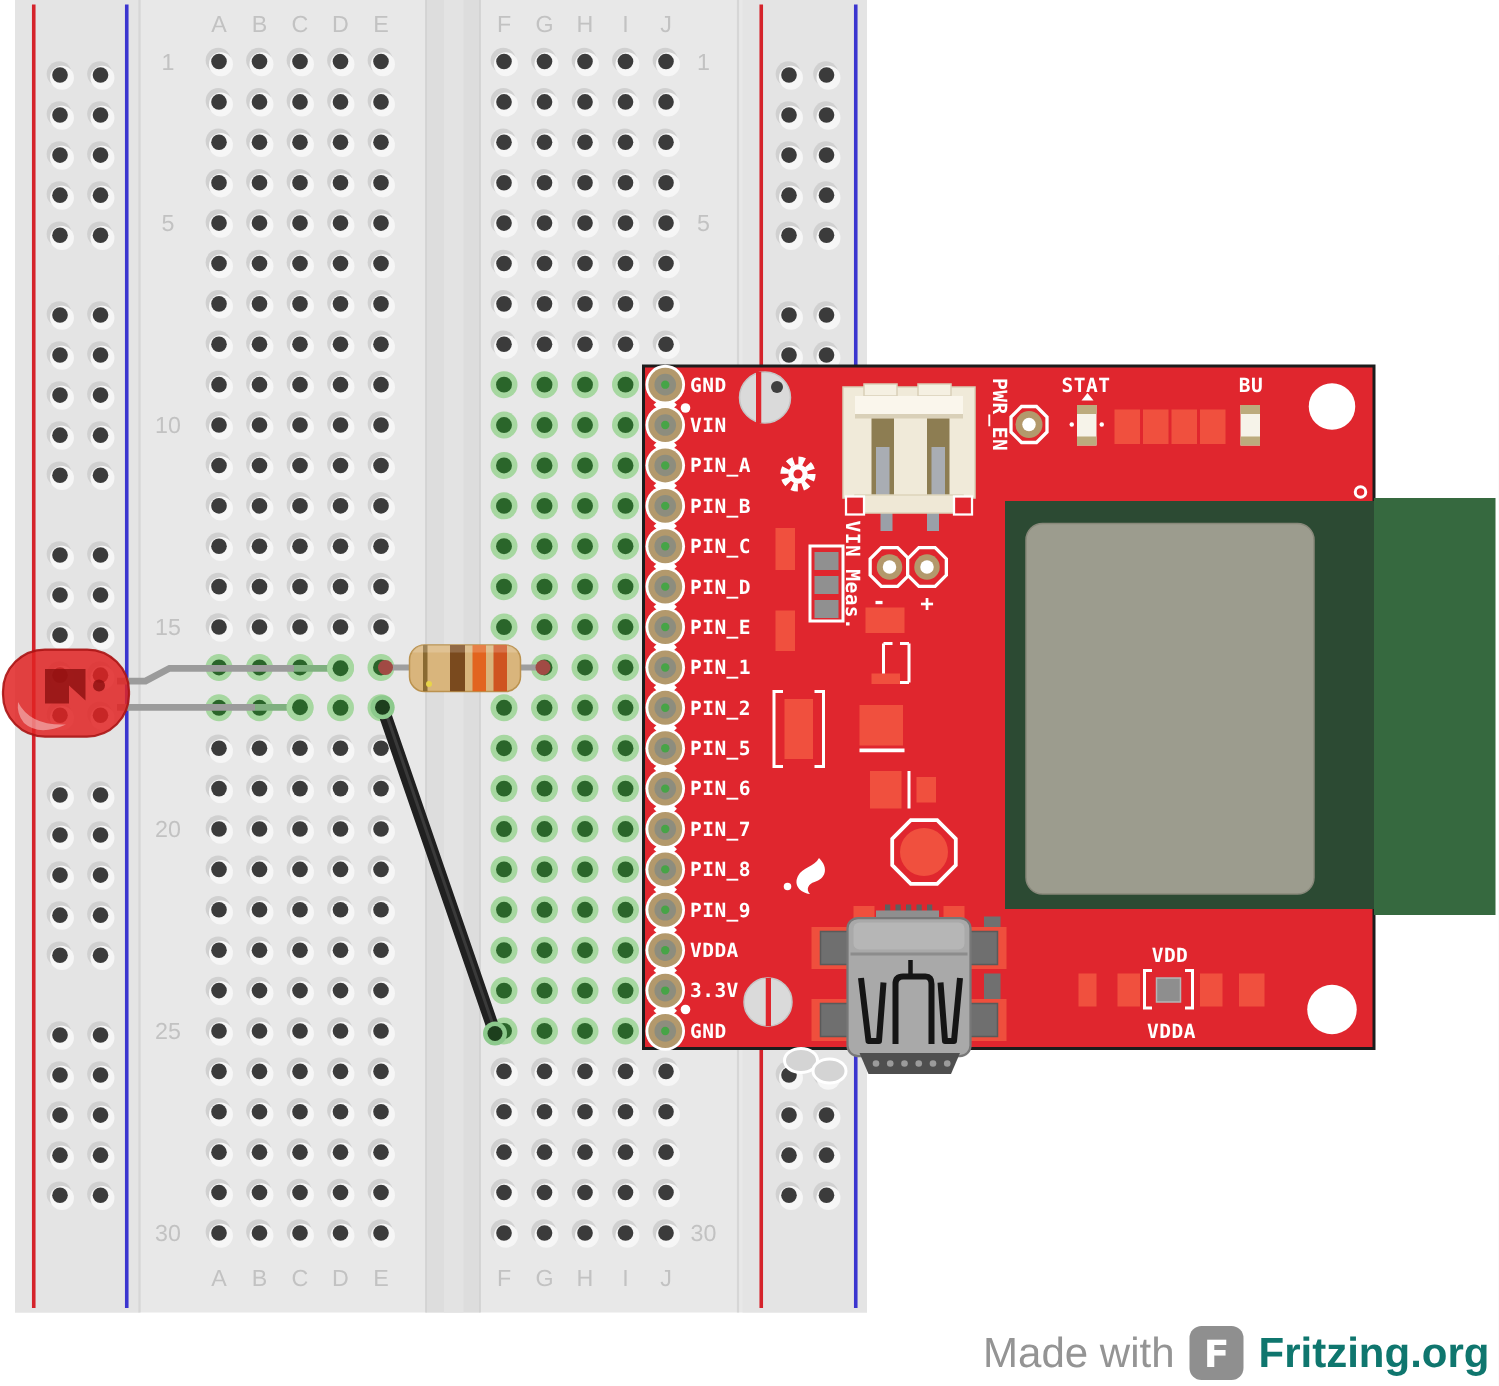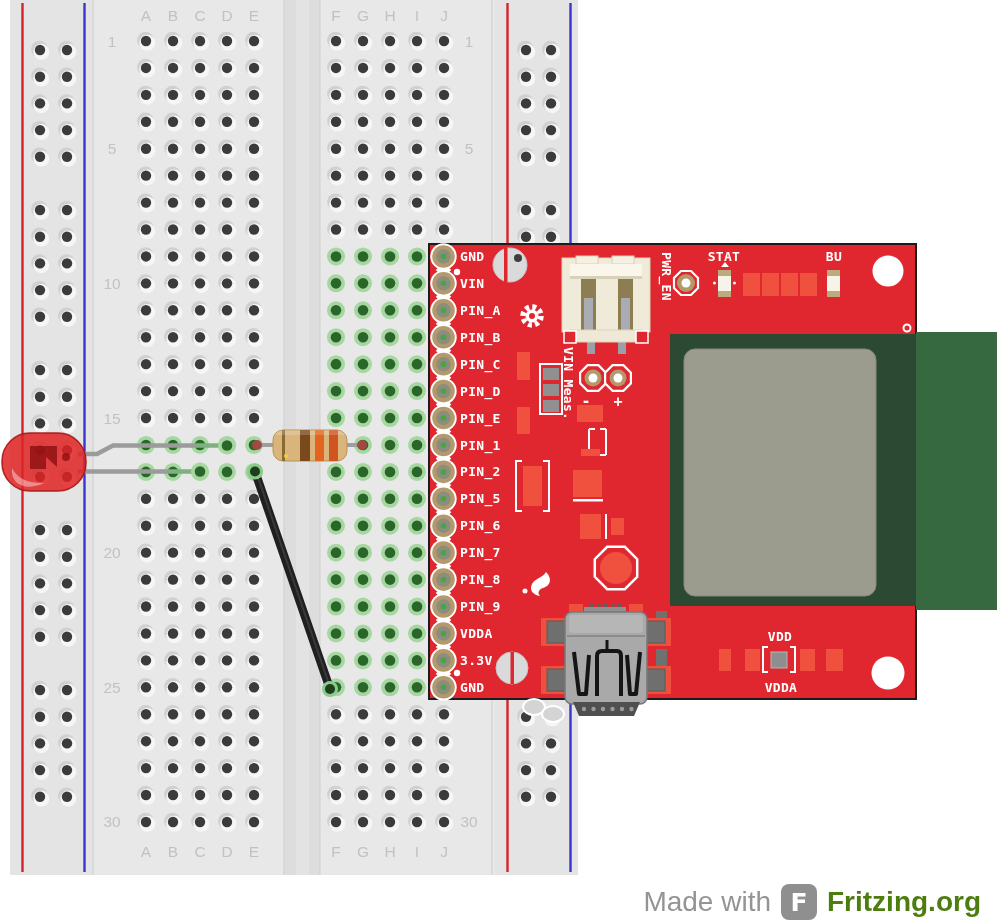--- a/index.html
+++ b/index.html
@@ -2,23 +2,23 @@
 <html><head>
 <meta charset="utf-8">
 <style>
   html,body{margin:0;padding:0;background:#fff;}
   #stage{position:relative;width:999px;height:924px;background:#ffffff;overflow:hidden;
          font-family:"Liberation Sans",sans-serif;}
   svg text{user-select:none;}
   .bb-label{font-family:"Liberation Sans",sans-serif;fill:#c2c2c2;font-size:15.5px;}
   .silk{font-family:"DejaVu Sans Mono",monospace;font-weight:bold;fill:#ffffff;font-size:13px;letter-spacing:.3px;}
   .silk-big{font-family:"DejaVu Sans Mono",monospace;font-weight:bold;fill:#ffffff;font-size:15px;}
-  #footer{position:absolute;top:884px;right:18px;display:flex;align-items:center;gap:10px;}
+  #footer{position:absolute;top:884px;right:6px;display:flex;align-items:center;gap:10px;}
   #footer .made{font-size:28px;color:#949494;}
-  #footer .brand{font-size:28px;font-weight:bold;color:#4d7c0f;}
+  #footer .brand{font-size:28px;font-weight:bold;color:#0f766e;}
   #flogo{width:36px;height:36px;background:#8f8f8f;border-radius:8px;display:flex;
          align-items:center;justify-content:center;color:#fff;font-weight:800;font-size:25px;
          font-family:"DejaVu Sans",sans-serif;}
 </style>
 </head>
 <body>
 
 <div id="stage">
 <svg width="999" height="924" viewBox="0 0 999 924">
 

